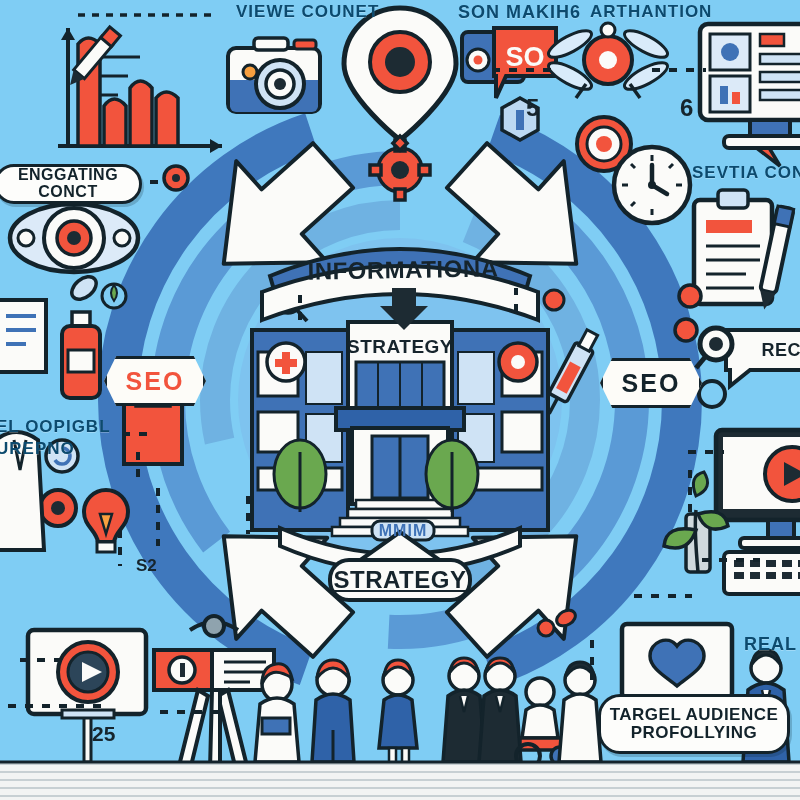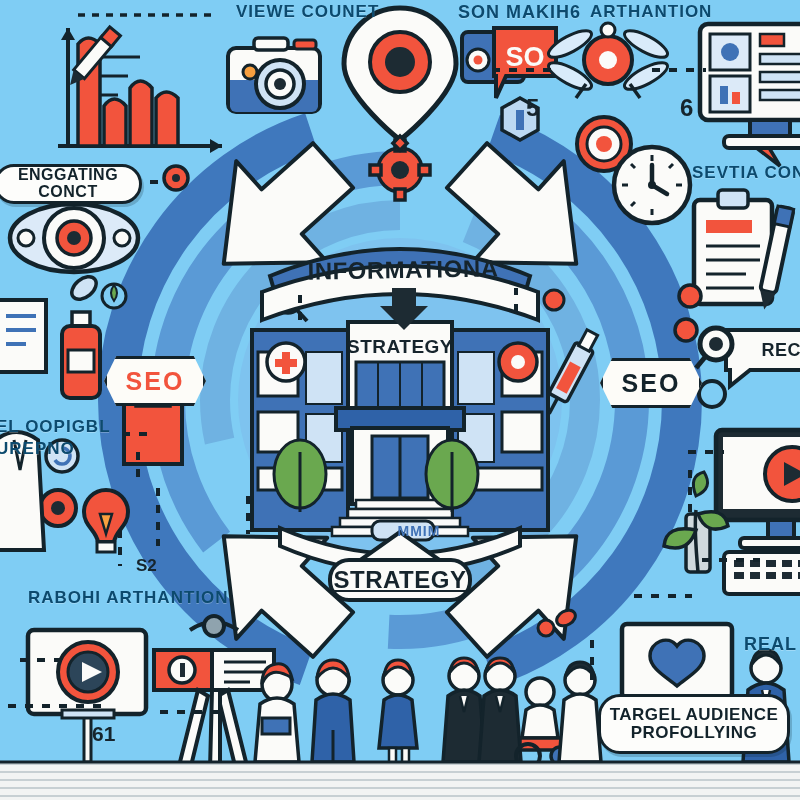--- a/index.html
+++ b/index.html
@@ -604,39 +604,38 @@
 
   <div class="plain-label" style="left:590px;top:2px;font-size:17px;">ARTHANTION</div>
 
   <div class="plain-label" style="left:692px;top:163px;font-size:17px;">SEVTIA CONTENT</div>
 
   <div class="pill" style="left:-6px;top:164px;width:142px;height:34px;font-size:16px;">ENGGATING CONCT</div>
 
   <div class="plain-label" style="left:-4px;top:416px;font-size:17px;line-height:22px;white-space:pre-line;">EL OOPIGBL
 UREPNO</div>
 
-  <div class="plain-label" style="left:28px;top:588px;font-size:17px;">RABOHI ARTHANTION</div>
 
   <div class="ribbon-text" style="left:752px;top:336px;width:70px;height:28px;font-size:18px;">RECT</div>
 
   <div class="plain-label" style="left:744px;top:634px;font-size:18px;">REAL</div>
 
   <div class="pill" style="left:598px;top:694px;width:186px;height:54px;font-size:17px;text-align:center;">TARGEL AUDIENCE
 PROFOLLYING</div>
 
   <div class="num-label" style="left:526px;top:94px;font-size:24px;">5</div>
   <div class="num-label" style="left:680px;top:94px;font-size:24px;">6</div>
   <div class="num-label" style="left:136px;top:556px;font-size:17px;">S2</div>
-  <div class="num-label" style="left:92px;top:722px;font-size:21px;">61</div>
+  <div class="num-label" style="left:92px;top:722px;font-size:21px;">25</div>
 
   <div class="seo-flag" style="left:104px;top:356px;width:96px;height:44px;font-size:25px;color:#f2543d;">SEO</div>
 
   <div class="seo-flag" style="left:600px;top:358px;width:96px;height:44px;font-size:25px;color:#13232b;">SEO</div>
 
   <div class="ribbon-text" style="left:300px;top:253px;width:206px;height:34px;font-size:24px;transform:rotate(-1deg);">INFORMATIONA</div>
 
   <div class="ribbon-text" style="left:352px;top:333px;width:96px;height:28px;font-size:19px;">STRATEGY</div>
 
   <div class="ribbon-text" style="left:332px;top:562px;width:136px;height:36px;font-size:24px;text-decoration:underline;">STRATEGY</div>
 
-  <div class="ribbon-text" style="left:374px;top:523px;width:58px;height:15px;font-size:14px;color:#3f72b6;letter-spacing:1px;padding-left:16px;">MMIM</div>
+  <div class="ribbon-text" style="left:374px;top:523px;width:58px;height:15px;font-size:16px;color:#3f72b6;letter-spacing:1px;">MMIM</div>
 
 </div>
 
 </body></html>

